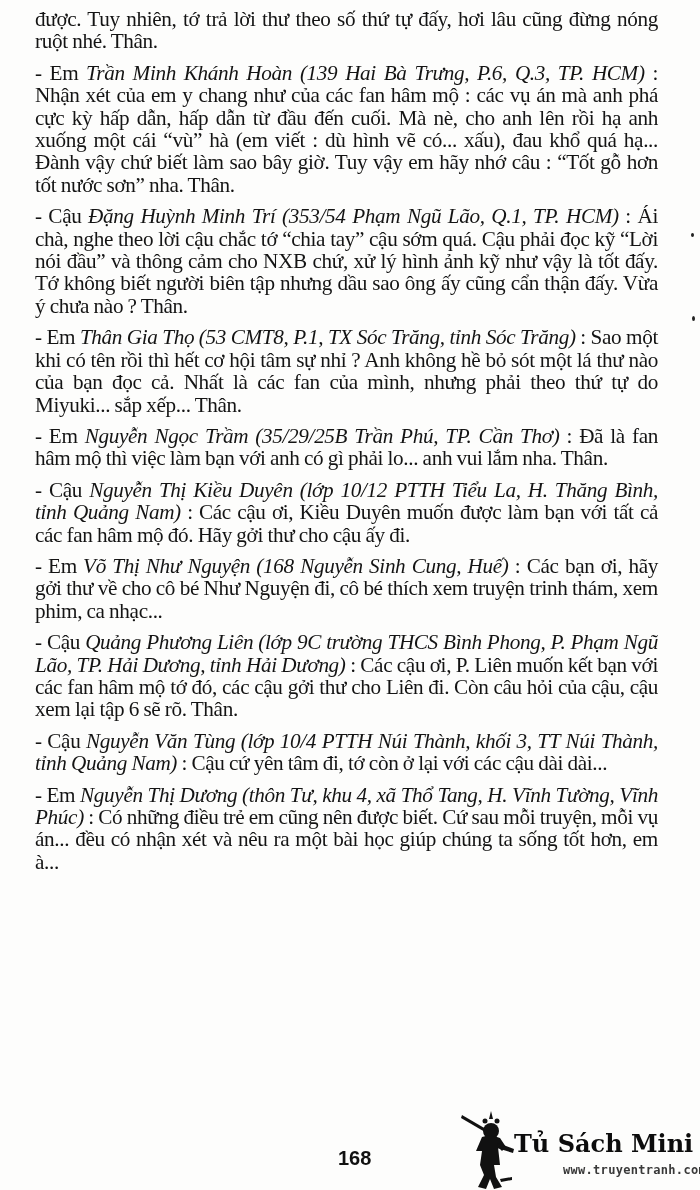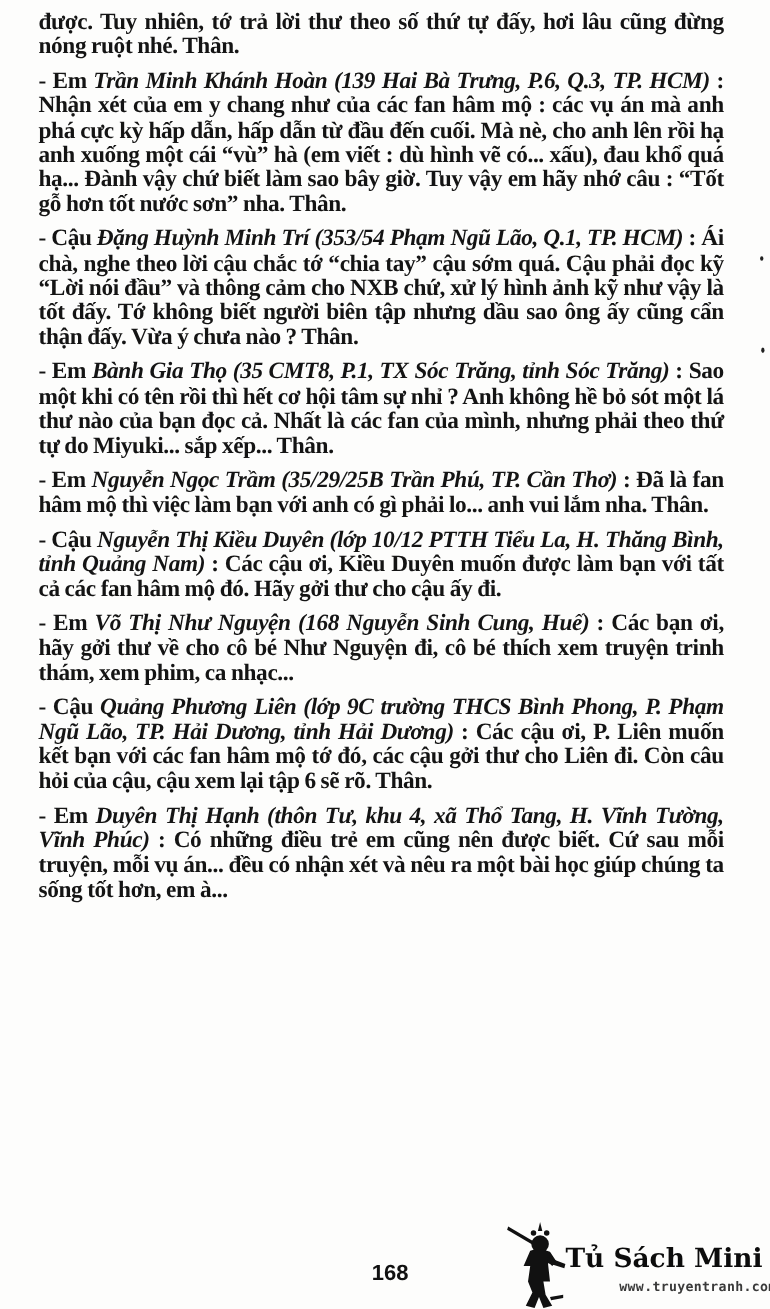--- a/index.html
+++ b/index.html
@@ -22,21 +22,20 @@
       font-family: "Liberation Serif", "DejaVu Serif", serif;
       font-size: 21.2px;
       line-height: 22.4px;
       color: #141414;
       letter-spacing: -0.35px;
       word-spacing: -0.5px;
     }
     .para {
       margin: 0 17px 9px 0;
       text-align: justify;
-      font-weight: bold;
     }
     .para .name,
     .para .addr {
       font-style: italic;
     }
     .footer {
       position: absolute;
       left: 0;
       top: 1105px;
       width: 700px;
@@ -96,34 +95,35 @@
 </head>
 <body>
 
 <div class="page">
   <p class="para"><span></span><span class="name"></span><span class="addr"></span><span>được. Tuy nhiên, tớ trả lời thư theo số thứ tự đấy, hơi lâu cũng đừng nóng ruột nhé. Thân.</span></p>
 
   <p class="para"><span>- Em </span><span class="name">Trần Minh Khánh Hoàn</span><span class="addr"> (139 Hai Bà Trưng, P.6, Q.3, TP. HCM)</span><span> : Nhận xét của em y chang như của các fan hâm mộ : các vụ án mà anh phá cực kỳ hấp dẫn, hấp dẫn từ đầu đến cuối. Mà nè, cho anh lên rồi hạ anh xuống một cái “vù” hà (em viết : dù hình vẽ có... xấu), đau khổ quá hạ... Đành vậy chứ biết làm sao bây giờ. Tuy vậy em hãy nhớ câu : “Tốt gỗ hơn tốt nước sơn” nha. Thân.</span></p>
 
   <p class="para"><span>- Cậu </span><span class="name">Đặng Huỳnh Minh Trí</span><span class="addr"> (353/54 Phạm Ngũ Lão, Q.1, TP. HCM)</span><span> : Ái chà, nghe theo lời cậu chắc tớ “chia tay” cậu sớm quá. Cậu phải đọc kỹ “Lời nói đầu” và thông cảm cho NXB chứ, xử lý hình ảnh kỹ như vậy là tốt đấy. Tớ không biết người biên tập nhưng dầu sao ông ấy cũng cẩn thận đấy. Vừa ý chưa nào ? Thân.</span></p>
 
-  <p class="para"><span>- Em </span><span class="name">Bành Gia Thọ</span><span class="addr"> (35 CMT8, P.1, TX Sóc Trăng, tỉnh Sóc Trăng)</span><span> : Sao một khi có tên rồi thì hết cơ hội tâm sự nhỉ ? Anh không hề bỏ sót một lá thư nào của bạn đọc cả. Nhất là các fan của mình, nhưng phải theo thứ tự do Miyuki... sắp xếp... Thân.</span></p>
+  <p class="para"><span>- Em </span><span class="name">Thân Gia Thọ</span><span class="addr"> (53 CMT8, P.1, TX Sóc Trăng, tỉnh Sóc Trăng)</span><span> : Sao một khi có tên rồi thì hết cơ hội tâm sự nhỉ ? Anh không hề bỏ sót một lá thư nào của bạn đọc cả. Nhất là các fan của mình, nhưng phải theo thứ tự do Miyuki... sắp xếp... Thân.</span></p>
 
 
   <p class="para"><span>- Em </span><span class="name">Nguyễn Ngọc Trầm</span><span class="addr"> (35/29/25B Trần Phú, TP. Cần Thơ)</span><span> : Đã là fan hâm mộ thì việc làm bạn với anh có gì phải lo... anh vui lắm nha. Thân.</span></p>
 
   <p class="para"><span>- Cậu </span><span class="name">Nguyễn Thị Kiều Duyên</span><span class="addr"> (lớp 10/12 PTTH Tiểu La, H. Thăng Bình, tỉnh Quảng Nam)</span><span> : Các cậu ơi, Kiều Duyên muốn được làm bạn với tất cả các fan hâm mộ đó. Hãy gởi thư cho cậu ấy đi.</span></p>
 
   <p class="para"><span>- Em </span><span class="name">Võ Thị Như Nguyện</span><span class="addr"> (168 Nguyễn Sinh Cung, Huế)</span><span> : Các bạn ơi, hãy gởi thư về cho cô bé Như Nguyện đi, cô bé thích xem truyện trinh thám, xem phim, ca nhạc...</span></p>
 
 
   <p class="para"><span>- Cậu </span><span class="name">Quảng Phương Liên</span><span class="addr"> (lớp 9C trường THCS Bình Phong, P. Phạm Ngũ Lão, TP. Hải Dương, tỉnh Hải Dương)</span><span> : Các cậu ơi, P. Liên muốn kết bạn với các fan hâm mộ tớ đó, các cậu gởi thư cho Liên đi. Còn câu hỏi của cậu, cậu xem lại tập 6 sẽ rõ. Thân.</span></p>
 
+  <p class="para"><span>- Cậu </span><span class="name">Nguyễn Văn Tùng</span><span class="addr"> (lớp 10/4 PTTH Núi Thành, khối 3, TT Núi Thành, tỉnh Quảng Nam)</span><span> : Cậu cứ yên tâm đi, tớ còn ở lại với các cậu dài dài...</span></p>
 
-  <p class="para"><span>- Em </span><span class="name">Duyên Thị Hạnh</span><span class="addr"> (thôn Tư, khu 4, xã Thổ Tang, H. Vĩnh Tường, Vĩnh Phúc)</span><span> : Có những điều trẻ em cũng nên được biết. Cứ sau mỗi truyện, mỗi vụ án... đều có nhận xét và nêu ra một bài học giúp chúng ta sống tốt hơn, em à...</span></p>
+  <p class="para"><span>- Em </span><span class="name">Nguyễn Thị Dương</span><span class="addr"> (thôn Tư, khu 4, xã Thổ Tang, H. Vĩnh Tường, Vĩnh Phúc)</span><span> : Có những điều trẻ em cũng nên được biết. Cứ sau mỗi truyện, mỗi vụ án... đều có nhận xét và nêu ra một bài học giúp chúng ta sống tốt hơn, em à...</span></p>
 </div>
 
 <div class="speck" style="left:691px;top:233px;width:3px;height:4px;"></div>
 <div class="speck" style="left:692px;top:316px;width:3px;height:5px;"></div>
 
 <div class="footer">
   <div class="page-number">168</div>
 
   <div class="logo">
     <svg width="70" height="84" viewBox="0 0 70 84">

